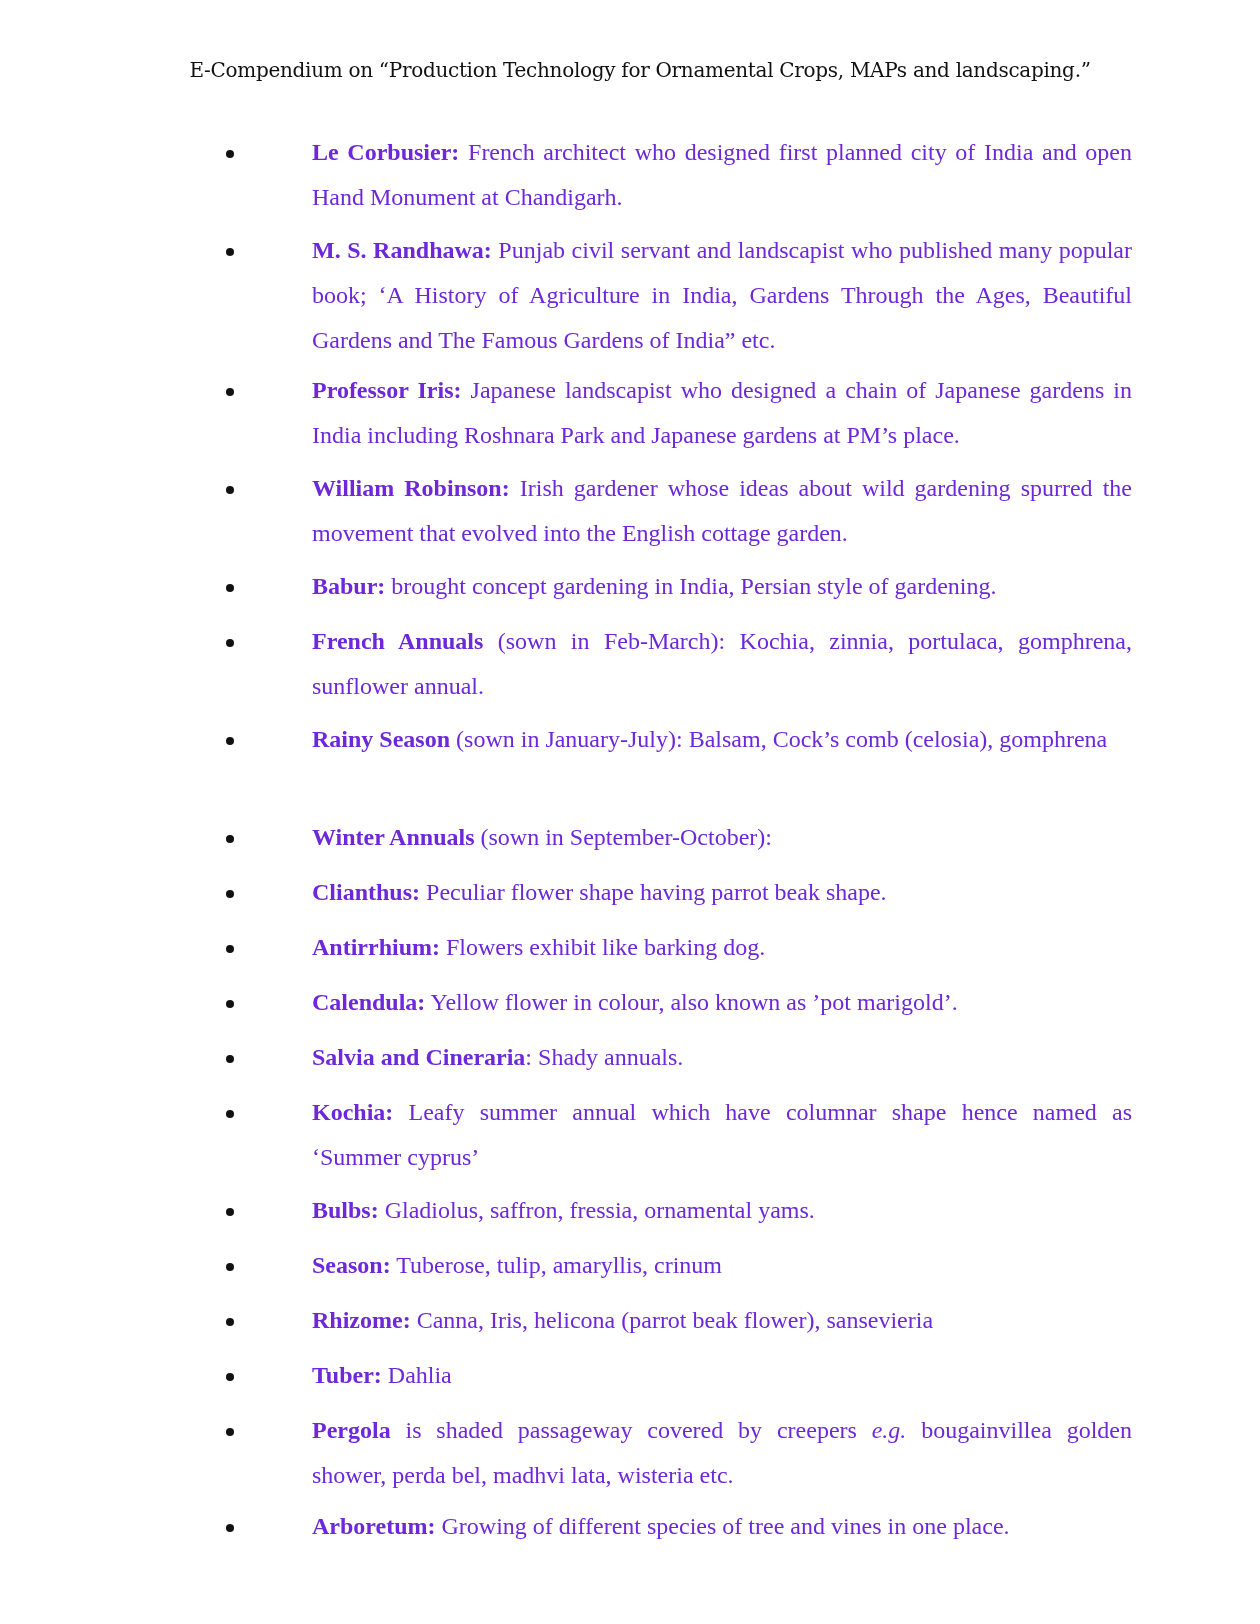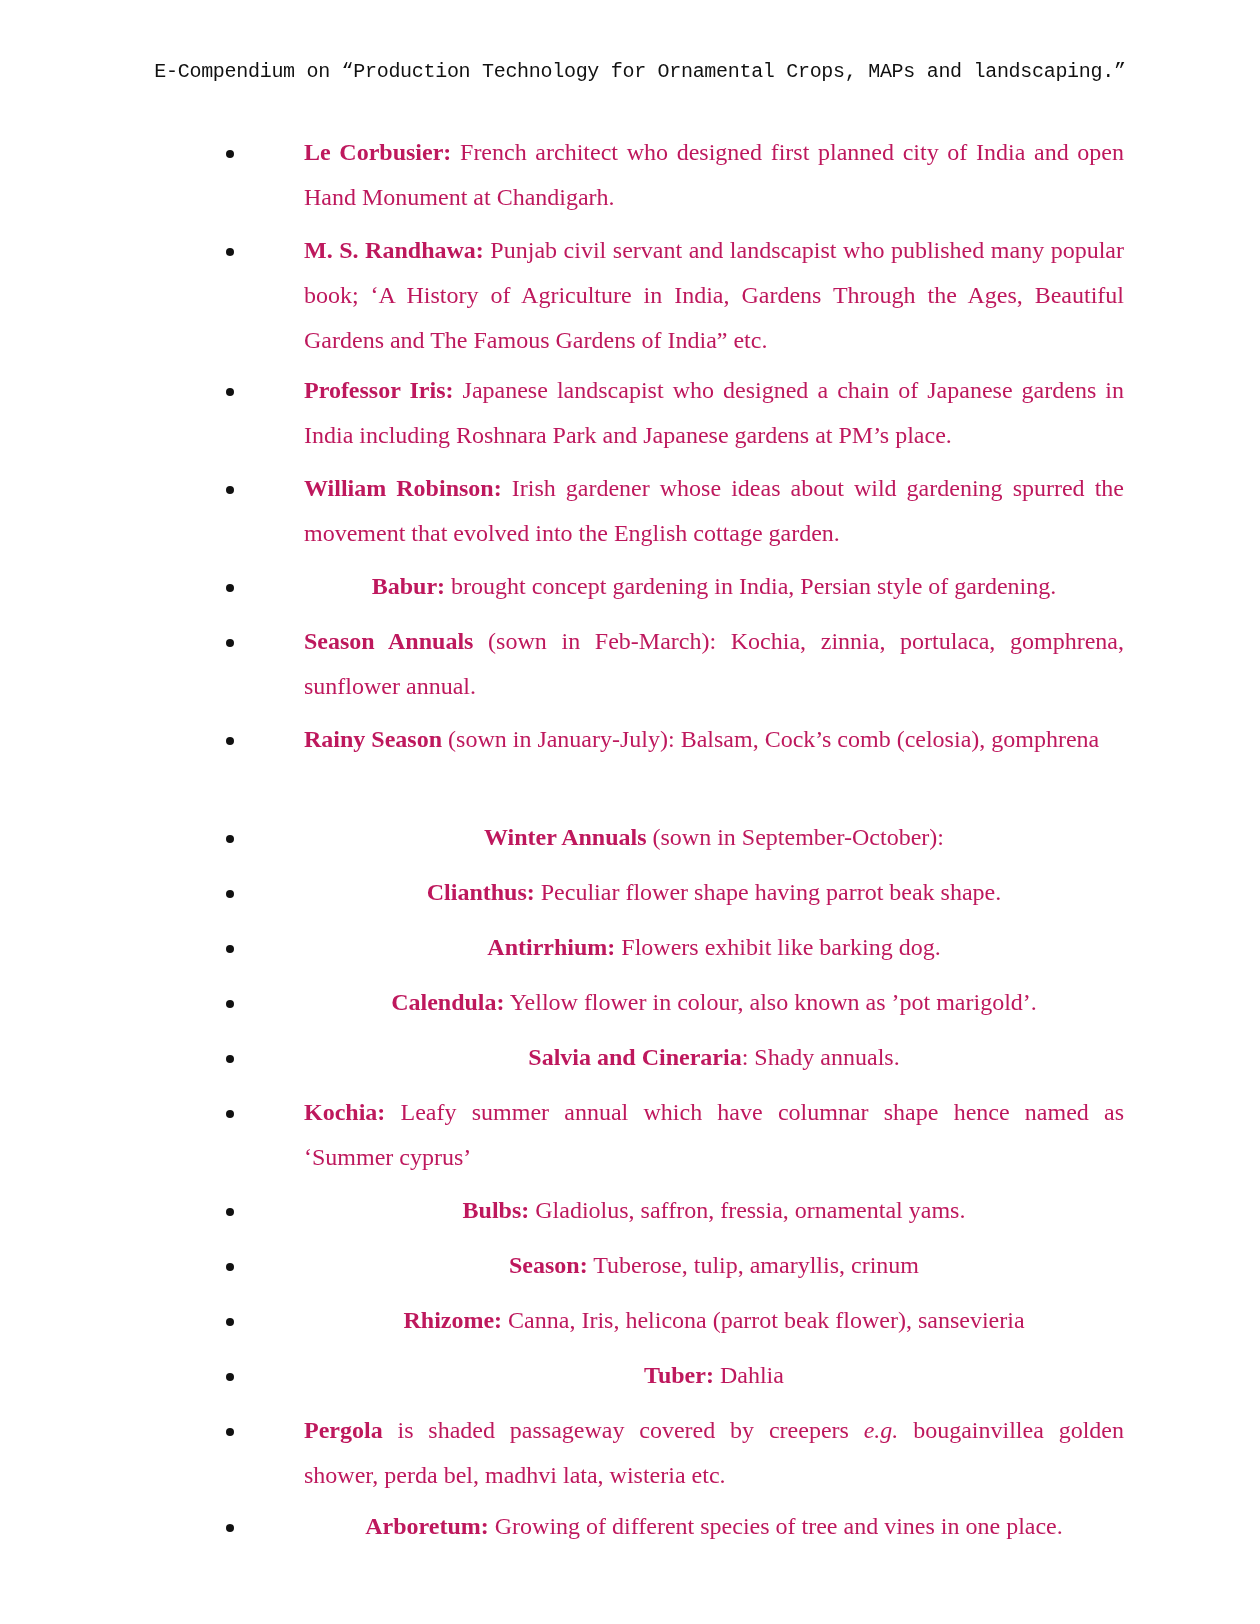--- a/index.html
+++ b/index.html
@@ -2,33 +2,33 @@
 <html><head>
 <meta charset="utf-8">
 <style>
   html, body { margin: 0; padding: 0; background: #ffffff; }
   body { width: 1260px; height: 1624px; position: relative; overflow: hidden; color: #111; }
   .header {
     position: absolute; left: 0; top: 58px; width: 1260px; text-align: center;
     font-family: "DejaVu Serif", serif; font-size: 20px; color: #111;
     letter-spacing: -0.3px;
   }
-  .header span { display: inline-block; margin-left: 20px; font-family: Liberation Mono, monospace; }
+  .header span { display: inline-block; margin-left: 20px; }
   .list { position: absolute; left: 0; top: 0; width: 1260px; }
   .item { position: absolute; left: 0; width: 1260px; }
   .bullet {
     position: absolute; left: 226px; width: 8px; height: 8px; border-radius: 50%;
     background: #111;
   }
   .text {
-    position: absolute; left: 304px; width: 820px;
+    position: absolute; left: 312px; width: 820px;
     font-family: "Liberation Serif", serif; font-size: 24px; line-height: 45px;
-    text-align: justify; color: #be185d;
+    text-align: justify; color: #6d28d9;
   }
-  .text.nojust { text-align: center; }
+  .text.nojust { text-align: left; }
   .term { font-weight: bold; }
   .ital { font-style: italic; }
 </style>
 </head>
 <body>
 
 <div class="header"><span>E-Compendium on “Production Technology for Ornamental Crops, MAPs and landscaping.”</span></div>
 
 <div class="list">
   <div class="item" style="top:130px">
@@ -46,21 +46,21 @@
   <div class="item" style="top:466px">
     <div class="bullet" style="top:20px"></div>
     <div class="text"><span class="term">William Robinson:</span><span> Irish gardener whose ideas about wild gardening spurred the movement that evolved into the English cottage garden.</span></div>
   </div>
   <div class="item" style="top:564px">
     <div class="bullet" style="top:20px"></div>
     <div class="text nojust"><span class="term">Babur:</span><span> brought concept gardening in India, Persian style of gardening.</span></div>
   </div>
   <div class="item" style="top:619px">
     <div class="bullet" style="top:20px"></div>
-    <div class="text"><span class="term">Season Annuals</span><span> (sown in Feb-March): Kochia, zinnia, portulaca, gomphrena, sunflower annual.</span></div>
+    <div class="text"><span class="term">French Annuals</span><span> (sown in Feb-March): Kochia, zinnia, portulaca, gomphrena, sunflower annual.</span></div>
   </div>
   <div class="item" style="top:717px">
     <div class="bullet" style="top:20px"></div>
     <div class="text"><span class="term">Rainy Season</span><span> (sown in January-July): Balsam, Cock’s comb (celosia), gomphrena</span></div>
   </div>
   <div class="item" style="top:815px">
     <div class="bullet" style="top:20px"></div>
     <div class="text nojust"><span class="term">Winter Annuals</span><span> (sown in September-October):</span></div>
   </div>
   <div class="item" style="top:870px">

